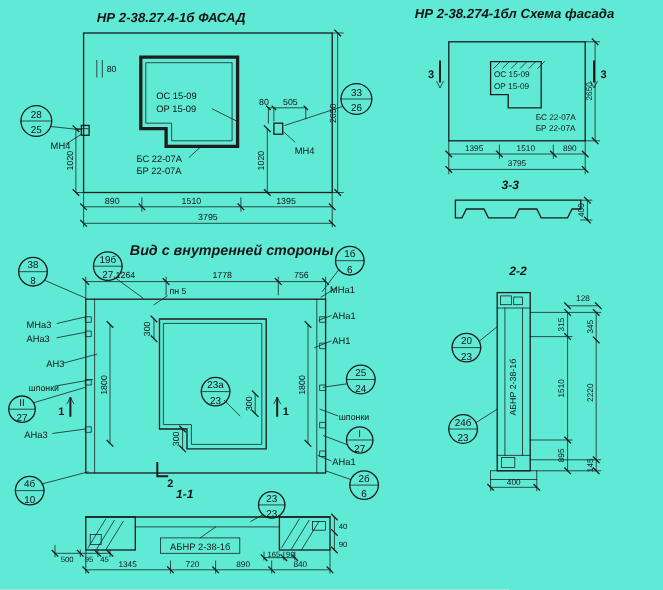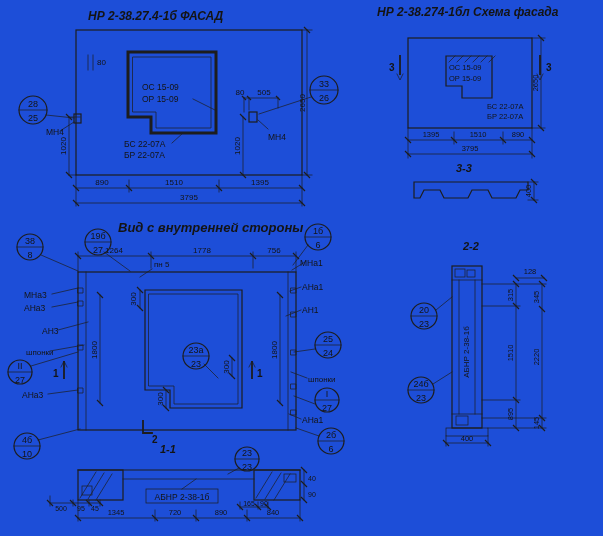--- a/index.html
+++ b/index.html
@@ -1,16 +1,16 @@
 <!DOCTYPE html>
 <html><head>
 <meta charset="utf-8">
 <style>
   html,body{margin:0;padding:0;background:#dedede;}
-  .sheet{width:603px;height:536px;background:#1d4ed8;position:relative;overflow:hidden;
+  .sheet{width:603px;height:536px;background:#5eead4;position:relative;overflow:hidden;
          font-family:"Liberation Sans","DejaVu Sans",sans-serif;}
   svg{display:block}
   .ln{stroke:#1d1d1d;stroke-width:1.2;fill:none;stroke-linecap:square}
   .thick{stroke-width:3}
   .med{stroke-width:1.8}
   .thin{stroke-width:0.7}
   .tick{stroke:#1d1d1d;stroke-width:1.2;fill:none}
   text{fill:#141414;font-family:"Liberation Sans","DejaVu Sans",sans-serif}
   .t-title{font-size:12px;font-weight:bold;font-style:italic}
   .t-big{font-size:13px;font-weight:bold;font-style:italic}

